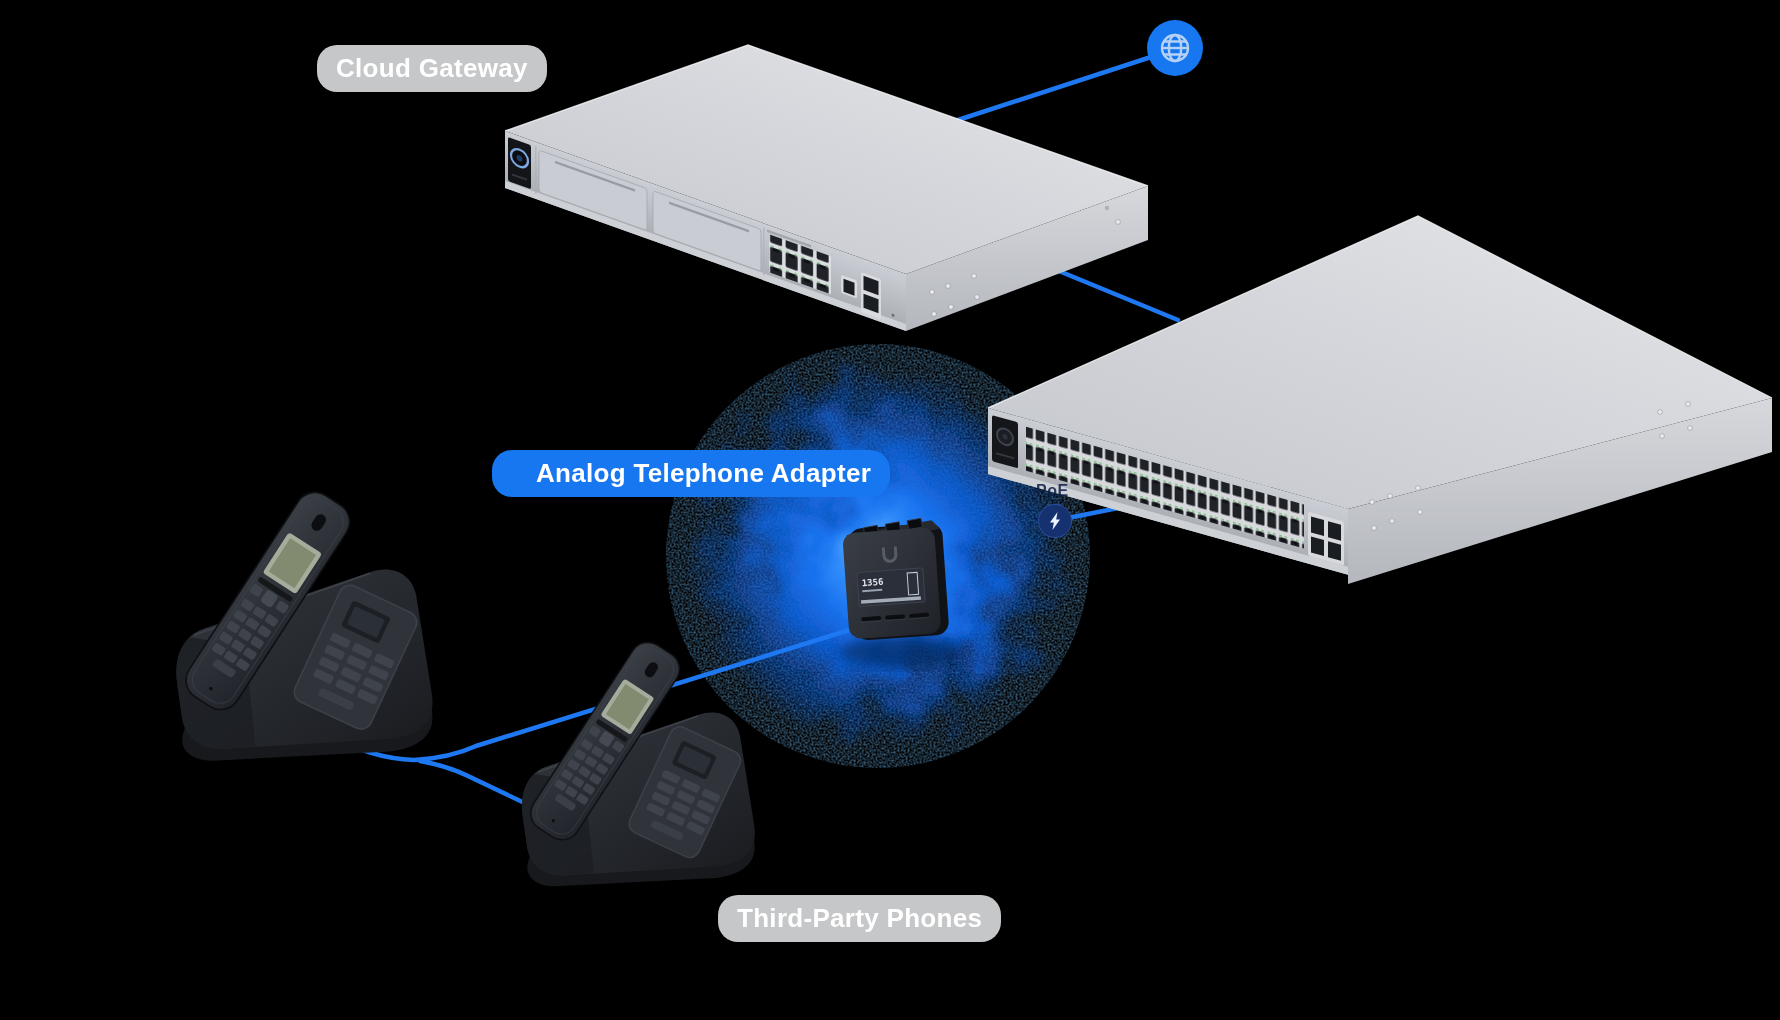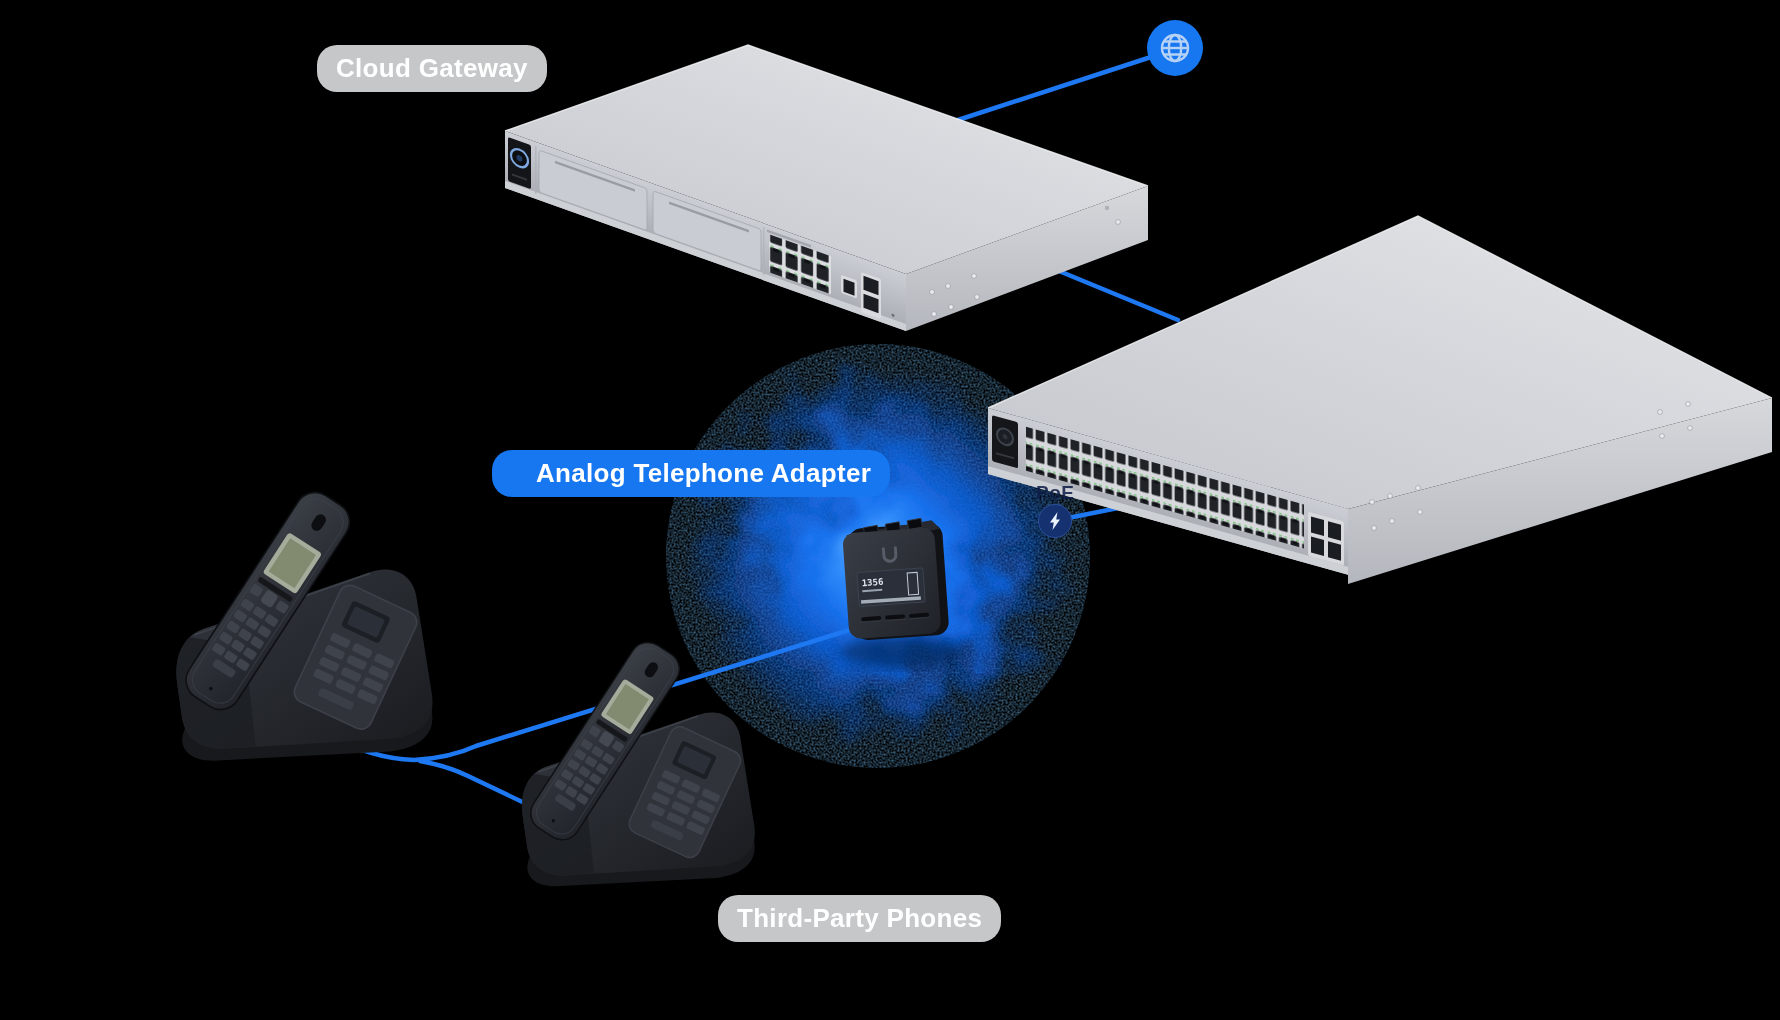--- a/index.html
+++ b/index.html
@@ -10,21 +10,21 @@
   .stage svg.scene{position:absolute;left:0;top:0;}
   .label{
     position:absolute;display:inline-flex;align-items:center;
     height:47px;padding:0 19px;border-radius:20px;
     font-size:26px;font-weight:700;color:#FFFFFF;letter-spacing:.3px;
     white-space:nowrap;
   }
   .label--gray{background:#C6C7C9;}
   .label--blue{background:#1677F0;}
   .poe-label{
-    position:absolute;font-size:19px;font-weight:700;color:#0E1C46;opacity:.85;
+    position:absolute;font-size:16px;font-weight:700;color:#0E1C46;opacity:.85;
     letter-spacing:.5px;
   }
 </style>
 </head>
 <body>
 
 <div class="stage">
 
 <svg class="scene" width="1780" height="1020" viewBox="0 0 1780 1020">
   <defs>

